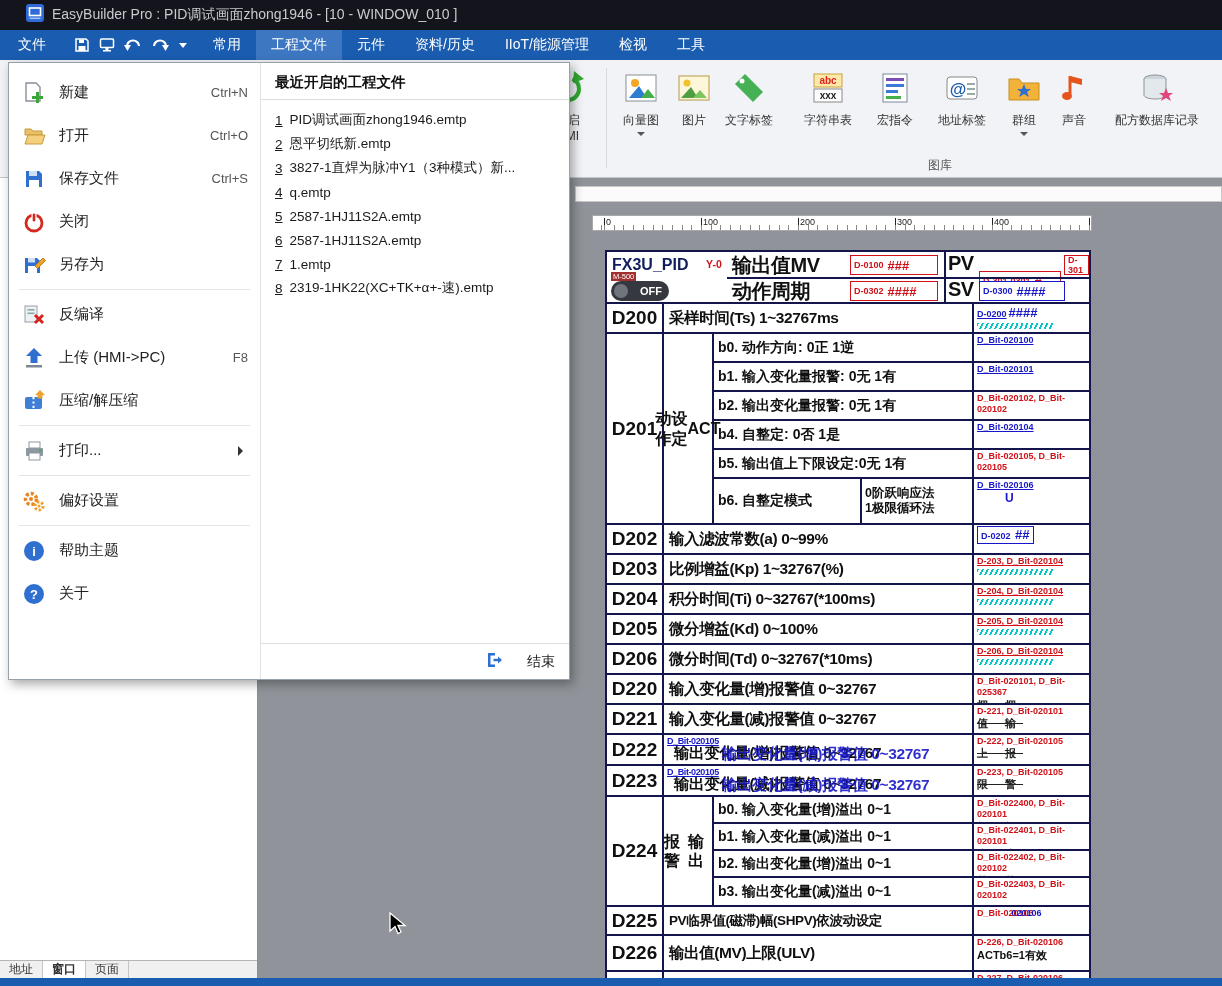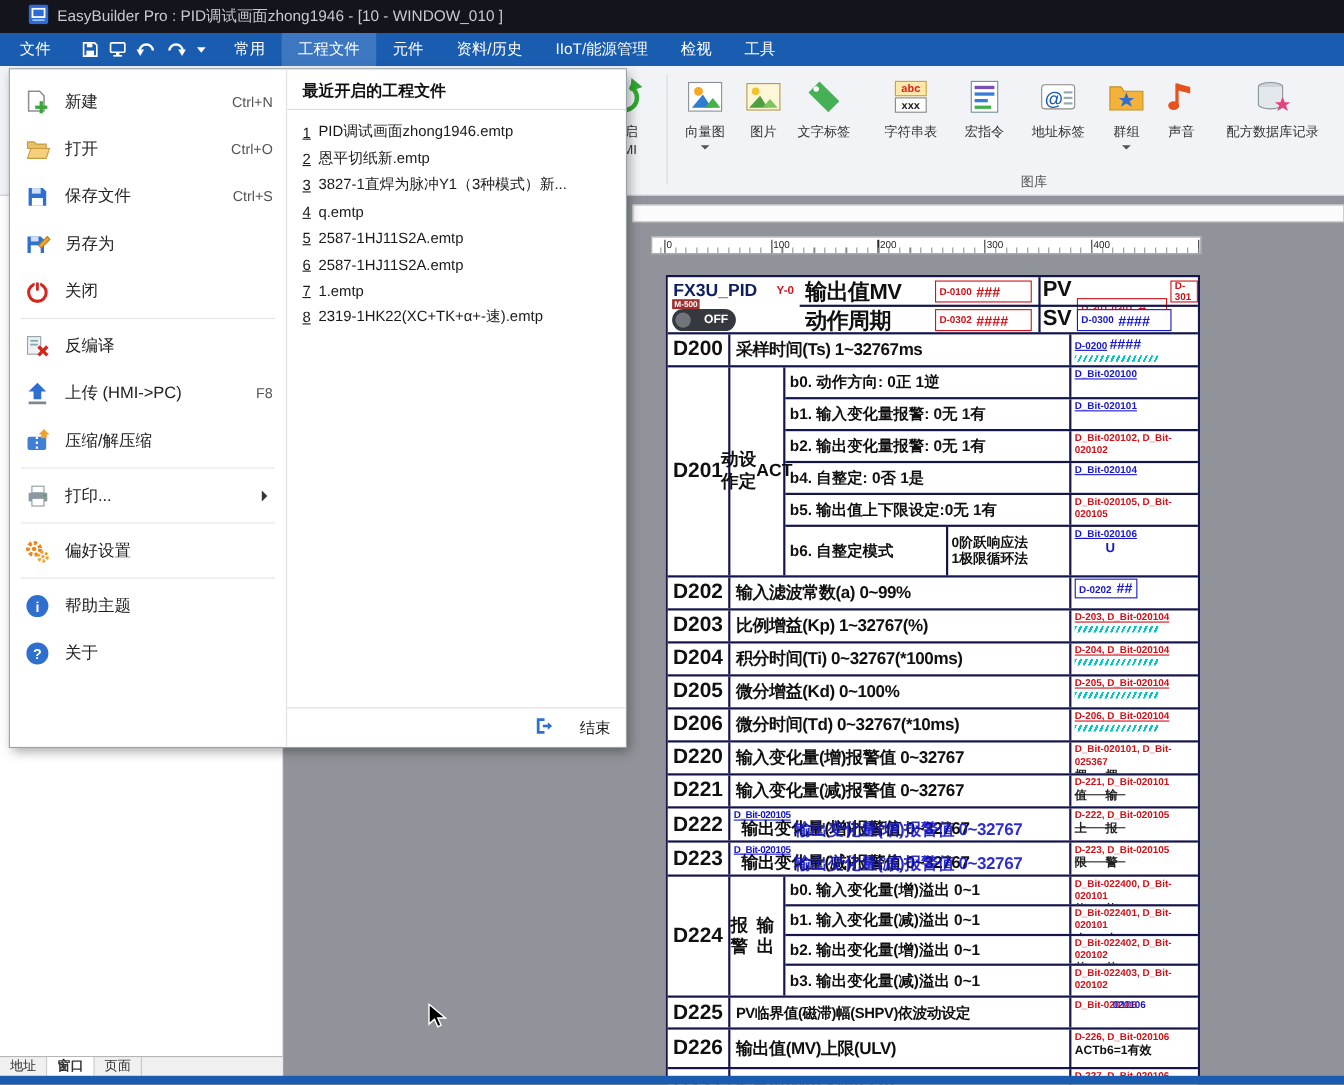--- a/index.html
+++ b/index.html
@@ -76,21 +76,21 @@
   .abox{position:absolute;display:flex;align-items:center;gap:2px;border:1px solid;height:20px;padding:0 3px;background:#fff;overflow:hidden}
   .abox.red{color:var(--red);border-color:var(--red)}
   .abox.blue{color:var(--ablue);border-color:var(--ablue)}
   .b1{left:243px;top:3px;width:88px}
   .b2{left:372px;top:19px;width:82px}
   .b3{left:457px;top:3px;width:25px}
   .b4{left:243px;top:29px;width:88px}
   .b5{left:372px;top:29px;width:86px}
   .vline{position:absolute;left:337px;top:0;width:2px;height:100%;background:var(--nb)}
   .midline{position:absolute;left:120px;right:0;top:25px;height:2px;background:var(--nb)}
-  .m500{position:absolute;left:4px;top:20px;font-size:7.5px;color:#fff;background:#a03030;padding:0 2px;font-weight:bold}
+  .m500{position:absolute;left:4px;top:20px;font-size:7.5px;color:#fff;background:#a03030;padding:0 2px;font-weight:normal}
   .pill{position:absolute;left:4px;top:29px;width:58px;height:20px;background:#35393f;border-radius:10px;display:flex;align-items:center;justify-content:flex-end;padding-right:7px;color:#fff;font-size:11px}
   .knob{position:absolute;left:3px;top:3px;width:14px;height:14px;border-radius:50%;background:#70757c}
 
   .row{display:flex;border-bottom:2px solid var(--nb)}
   .grow{display:flex;border-bottom:2px solid var(--nb)}
   .c-reg{width:57px;border-right:2px solid var(--nb);display:flex;align-items:center;justify-content:center;font-size:19px;flex:none}
   .c-desc{flex:1;display:flex;align-items:center;padding:0 2px 0 5px;font-size:15.5px;letter-spacing:-0.4px;white-space:nowrap;overflow:hidden}
   .c-addr{width:117px;border-left:2px solid var(--nb);padding:1px 3px;font-size:9px;line-height:1.25;overflow:hidden;flex:none}
   .c-glabel{width:50px;border-right:2px solid var(--nb);display:flex;align-items:center;justify-content:center;font-size:16px;line-height:1.2;flex:none}
   .gcol{flex:1;display:flex;flex-direction:column}
@@ -568,38 +568,38 @@
               <rect x="7" y="4" width="8" height="5" fill="#cfe0f5"></rect>
               <rect x="7" y="13" width="10" height="7" fill="#fff"></rect>
             </svg>
           </span>
         <span class="fm-label">保存文件</span>
         <span class="fm-short">Ctrl+S</span>
       </div>
       <div class="fm-item">
         <span class="fmi">
             <svg width="24" height="24">
+              <circle cx="12" cy="13" r="8" fill="none" stroke="#d3281d" stroke-width="2.8"></circle>
+              <rect x="9.5" y="2.5" width="5" height="7" fill="#fff"></rect>
+              <rect x="10.7" y="3.5" width="2.6" height="8" rx="1.3" fill="#d3281d"></rect>
+            </svg>
+          </span>
+        <span class="fm-label">关闭</span>
+        <span class="fm-short"></span>
+      </div>
+      <div class="fm-item">
+        <span class="fmi">
+            <svg width="24" height="24">
               <path d="M3 5h12l3 3v12H3z" fill="#2f6fd0"></path>
               <rect x="6" y="5" width="7" height="4.5" fill="#cfe0f5"></rect>
               <rect x="6" y="13" width="9" height="7" fill="#fff"></rect>
               <polygon points="13,13 21,5 23.5,7.5 15.5,15.5" fill="#f0a22e" stroke="#b97c16"></polygon>
             </svg>
           </span>
         <span class="fm-label">另存为</span>
-        <span class="fm-short"></span>
-      </div>
-      <div class="fm-item">
-        <span class="fmi">
-            <svg width="24" height="24">
-              <circle cx="12" cy="13" r="8" fill="none" stroke="#d3281d" stroke-width="2.8"></circle>
-              <rect x="9.5" y="2.5" width="5" height="7" fill="#fff"></rect>
-              <rect x="10.7" y="3.5" width="2.6" height="8" rx="1.3" fill="#d3281d"></rect>
-            </svg>
-          </span>
-        <span class="fm-label">关闭</span>
         <span class="fm-short"></span>
       </div>
       <div class="fm-sep"></div>
       <div class="fm-item">
         <span class="fmi">
             <svg width="24" height="24">
               <rect x="3" y="3" width="12" height="16" fill="#eef1f4" stroke="#98a0a8"></rect>
               <rect x="5.5" y="6" width="7" height="1.6" fill="#8aa"></rect>
               <rect x="5.5" y="9.5" width="7" height="1.6" fill="#8aa"></rect>
               <path d="M13 12l8 8M21 12l-8 8" stroke="#d4261c" stroke-width="3"></path>

